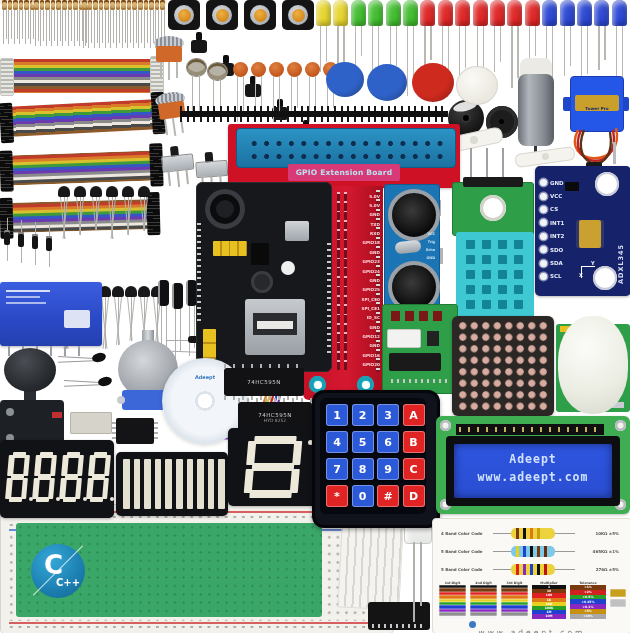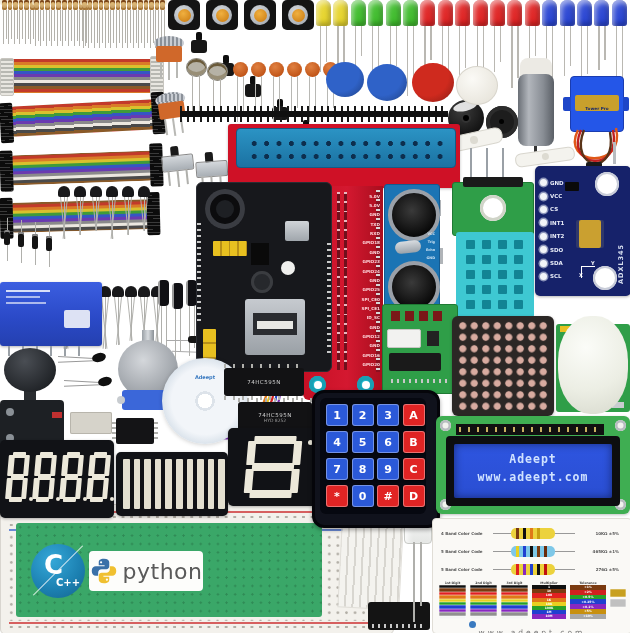--- a/index.html
+++ b/index.html
@@ -145,27 +145,20 @@
     <div class="railb" style="left:8px;top:24px;width:376px"></div>
     <div class="bb-holes"></div>
     <div class="railr" style="left:8px;top:117px;width:376px"></div>
     <div class="bb-holes3"></div>
     <div class="bb-overlay" style="left:15px;top:18px;width:306px;height:94px">
       <div class="logo-c" style="left:15px;top:21px;width:54px;height:54px">
         <span class="abs" style="left:13px;top:6px;font-size:26px;font-weight:bold">C</span>
         <div class="abs" style="left:-8px;top:26px;width:70px;height:1px;background:rgba(255,255,255,.85);transform:rotate(-45deg)"></div>
         <span class="abs" style="left:25px;top:33px;font-size:10px;font-weight:bold">C++</span>
       </div>
-      <div class="logo-py" style="left:73px;top:28px;width:114px;height:40px">
-        <svg width="28" height="28" viewBox="0 0 48 48">
-          <path fill="#3a70a8" d="M24 3c-7 0-9 3-9 6v5h10v2H10c-4 0-7 2.5-7 8s3 8 7 8h4v-5c0-4 3-6 6-6h8c3 0 5-2 5-5V9c0-3-3-6-9-6zm-5 4.2a1.9 1.9 0 1 1 0 3.8 1.9 1.9 0 0 1 0-3.8z"></path>
-          <path fill="#f0c030" d="M24 45c7 0 9-3 9-6v-5H23v-2h15c4 0 7-2.5 7-8s-3-8-7-8h-4v5c0 4-3 6-6 6h-8c-3 0-5 2-5 5v7c0 3 3 6 9 6zm5-4.2a1.9 1.9 0 1 1 0-3.8 1.9 1.9 0 0 1 0 3.8z"></path>
-        </svg>
-        <span>python</span>
-      </div>
     </div>
   </div>
 
   <div class="abs res-strip" style="left:2px;top:0;height:48px">
       <div class="tape"></div>
       <div class="resistor">
         <div class="rbody"></div>
         <div class="rlead" style="left: 0.5px; height: 34px;"></div>
         <div class="rlead" style="left: 3.5px; height: 29px;"></div>
       </div>
@@ -584,20 +577,23 @@
     <div class="abs" style="left:26px;top:2px;width:7px;height:7px;border-radius:50%;background:#dddbd2"></div>
   </div>
   <div class="abs" style="left:613px;top:142px;width:3px;height:22px;background:#b8bcc0"></div>
   <div class="abs" style="left:616px;top:172px;width:3px;height:22px;background:#b8bcc0"></div>
   <div class="abs" style="left:438px;top:200px;width:3px;height:16px;background:#b0b4b8"></div>
   <div class="abs" style="left:440px;top:248px;width:3px;height:16px;background:#b0b4b8"></div>
 
   <div class="abs gpio-bar" style="left:228px;top:124px;width:232px;height:64px"></div>
   <div class="abs idc" style="left:236px;top:128px;width:218px;height:38px">
     <div class="idc-holes"></div>
+  </div>
+  <div class="abs gpio-label" style="left:288px;top:164px;width:112px;height:17px">
+    <span>GPIO Extension Board</span>
   </div>
   <div class="abs tongue" style="left:303px;top:186px;width:80px;height:214px">
     <div class="abs edgecol" style="left:1px;top:4px;width:4px;height:182px"></div>
     <div class="abs edgecol" style="left:73px;top:4px;width:4px;height:182px"></div>
     <div class="abs pincol" style="left:34px;top:6px;width:3px;height:178px"></div>
     <div class="abs pincol" style="left:41px;top:6px;width:3px;height:178px"></div>
     <div class="abs" style="left:3px;top:6px;width:74px;height:178px" id="gpio-rows">
         <div class="gpio-row">
           <span>3.3V</span>
           <span>5.0V</span>

